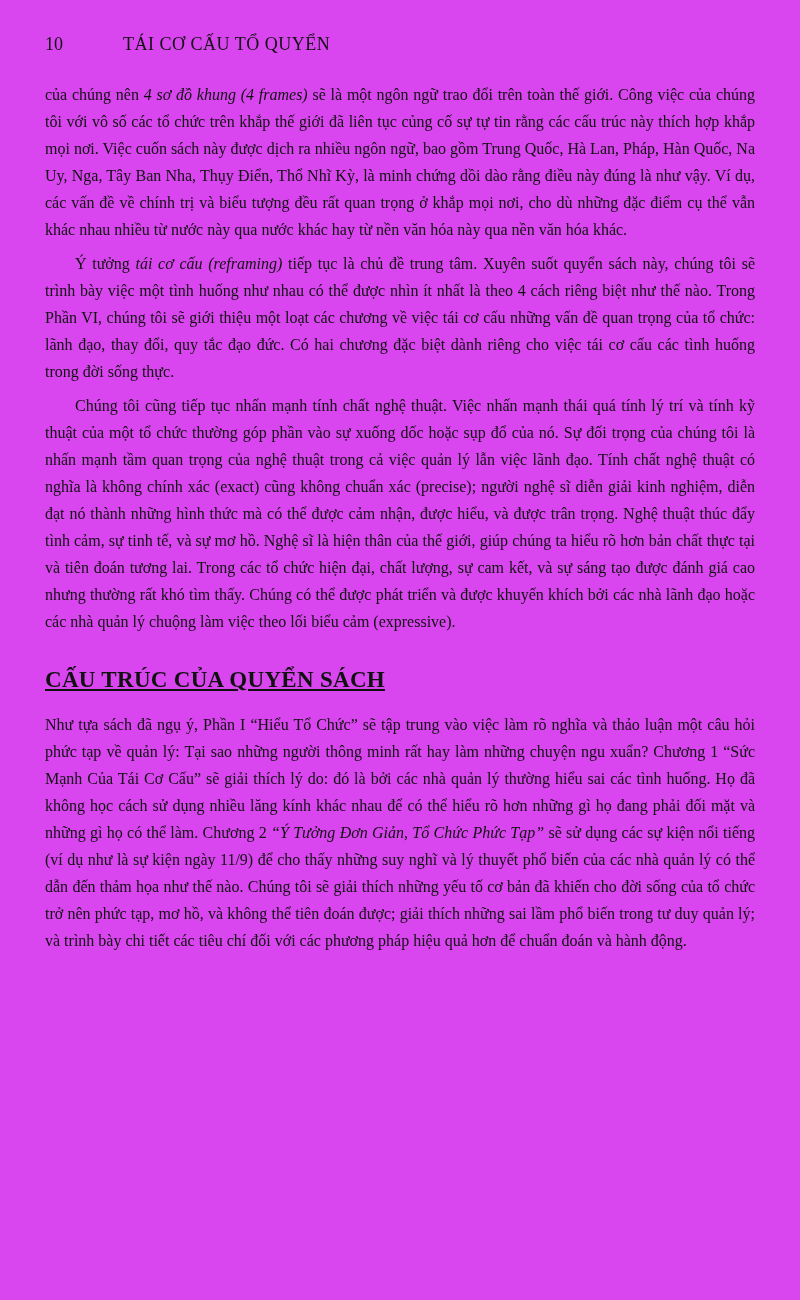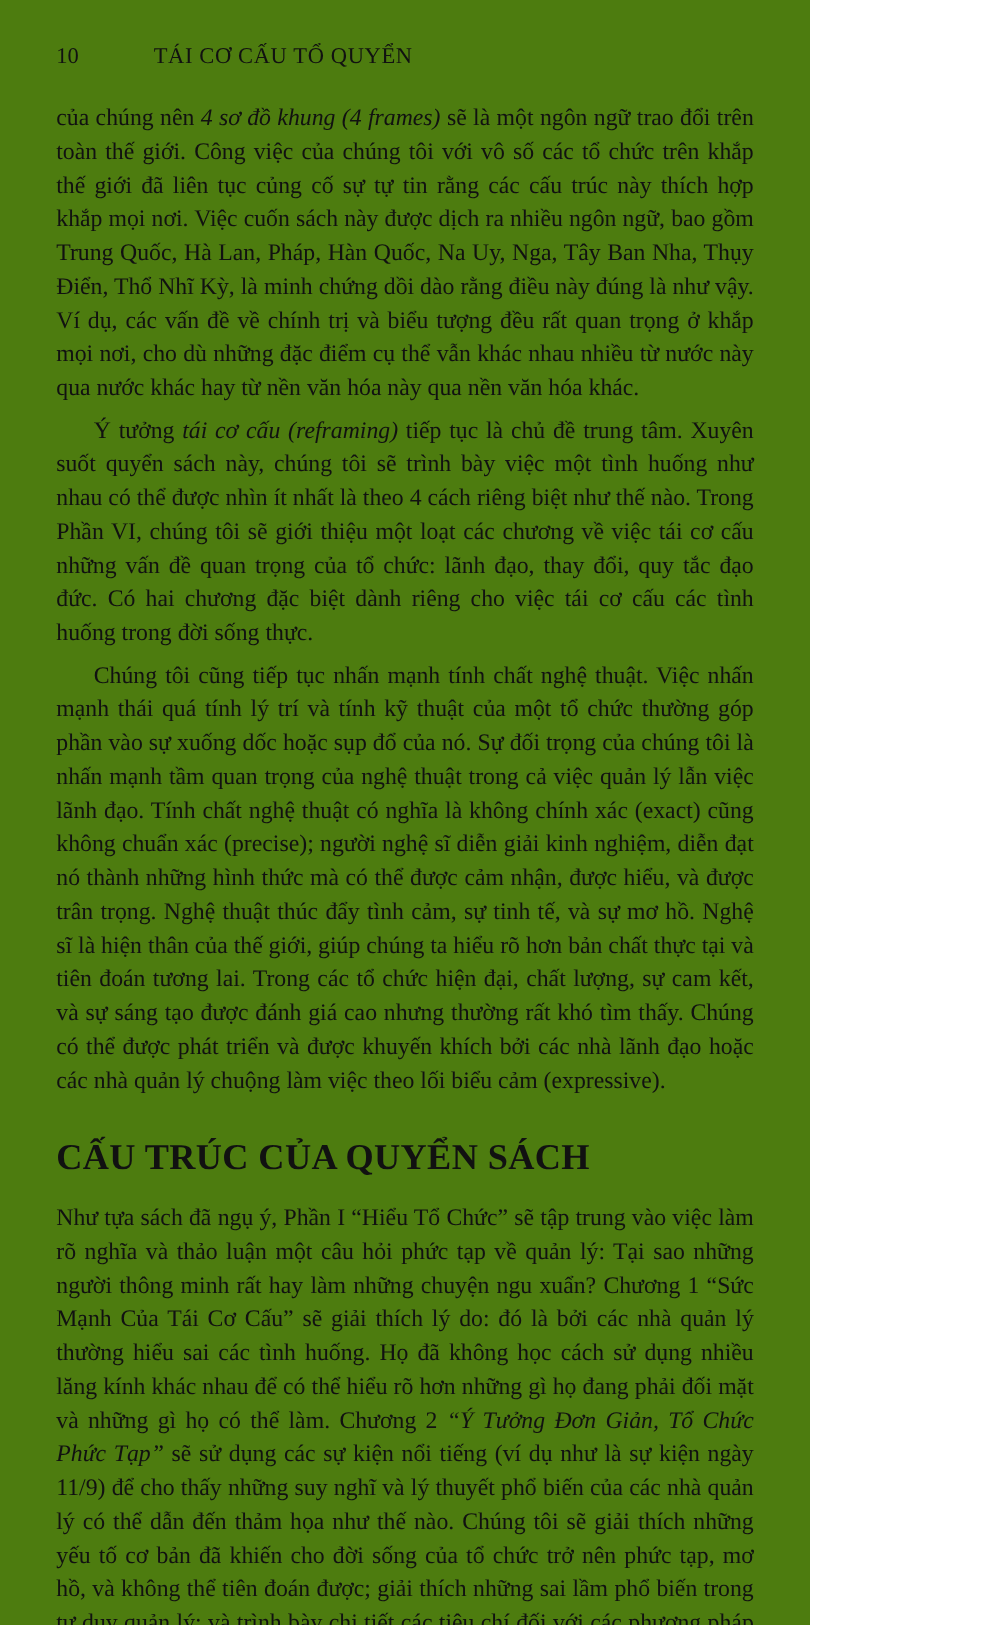--- a/index.html
+++ b/index.html
@@ -9,61 +9,62 @@
   }
   body {
     width: 800px;
     height: 1300px;
     overflow: hidden;
     font-family: "Liberation Serif", "DejaVu Serif", serif;
     color: #111111;
   }
   .page {
     box-sizing: border-box;
-    width: 648px;
+    width: 800px;
     height: 1300px;
     padding: 34px 45px 16px 45px;
-    background: #4d7c0f;
+    background: #d946ef;
   }
   .running-head {
     display: flex;
     align-items: baseline;
     font-size: 18px;
     margin-bottom: 26px;
   }
   .page-num {
     min-width: 30px;
   }
   .running-title {
     margin-left: 48px;
     letter-spacing: 0.5px;
   }
   .para {
     margin: 0;
-    font-size: 19px;
+    font-size: 16px;
     line-height: 27px;
     text-align: justify;
     text-justify: inter-word;
   }
   .para + .para {
     margin-top: 7px;
   }
   .para.indent {
     text-indent: 30px;
   }
   .it {
     font-style: italic;
   }
   .section-heading {
     margin: 32px 0 18px 0;
-    font-size: 29px;
+    font-size: 23px;
     line-height: 1.15;
     font-weight: bold;
     letter-spacing: 0.3px;
     color: #111111;
+    text-decoration: underline;
   }
 </style>
 </head>
 <body>
 
 <div class="page">
 
   <div class="running-head">
     <span class="page-num">10</span>
     <span class="running-title">TÁI CƠ CẤU TỔ QUYỂN</span>

